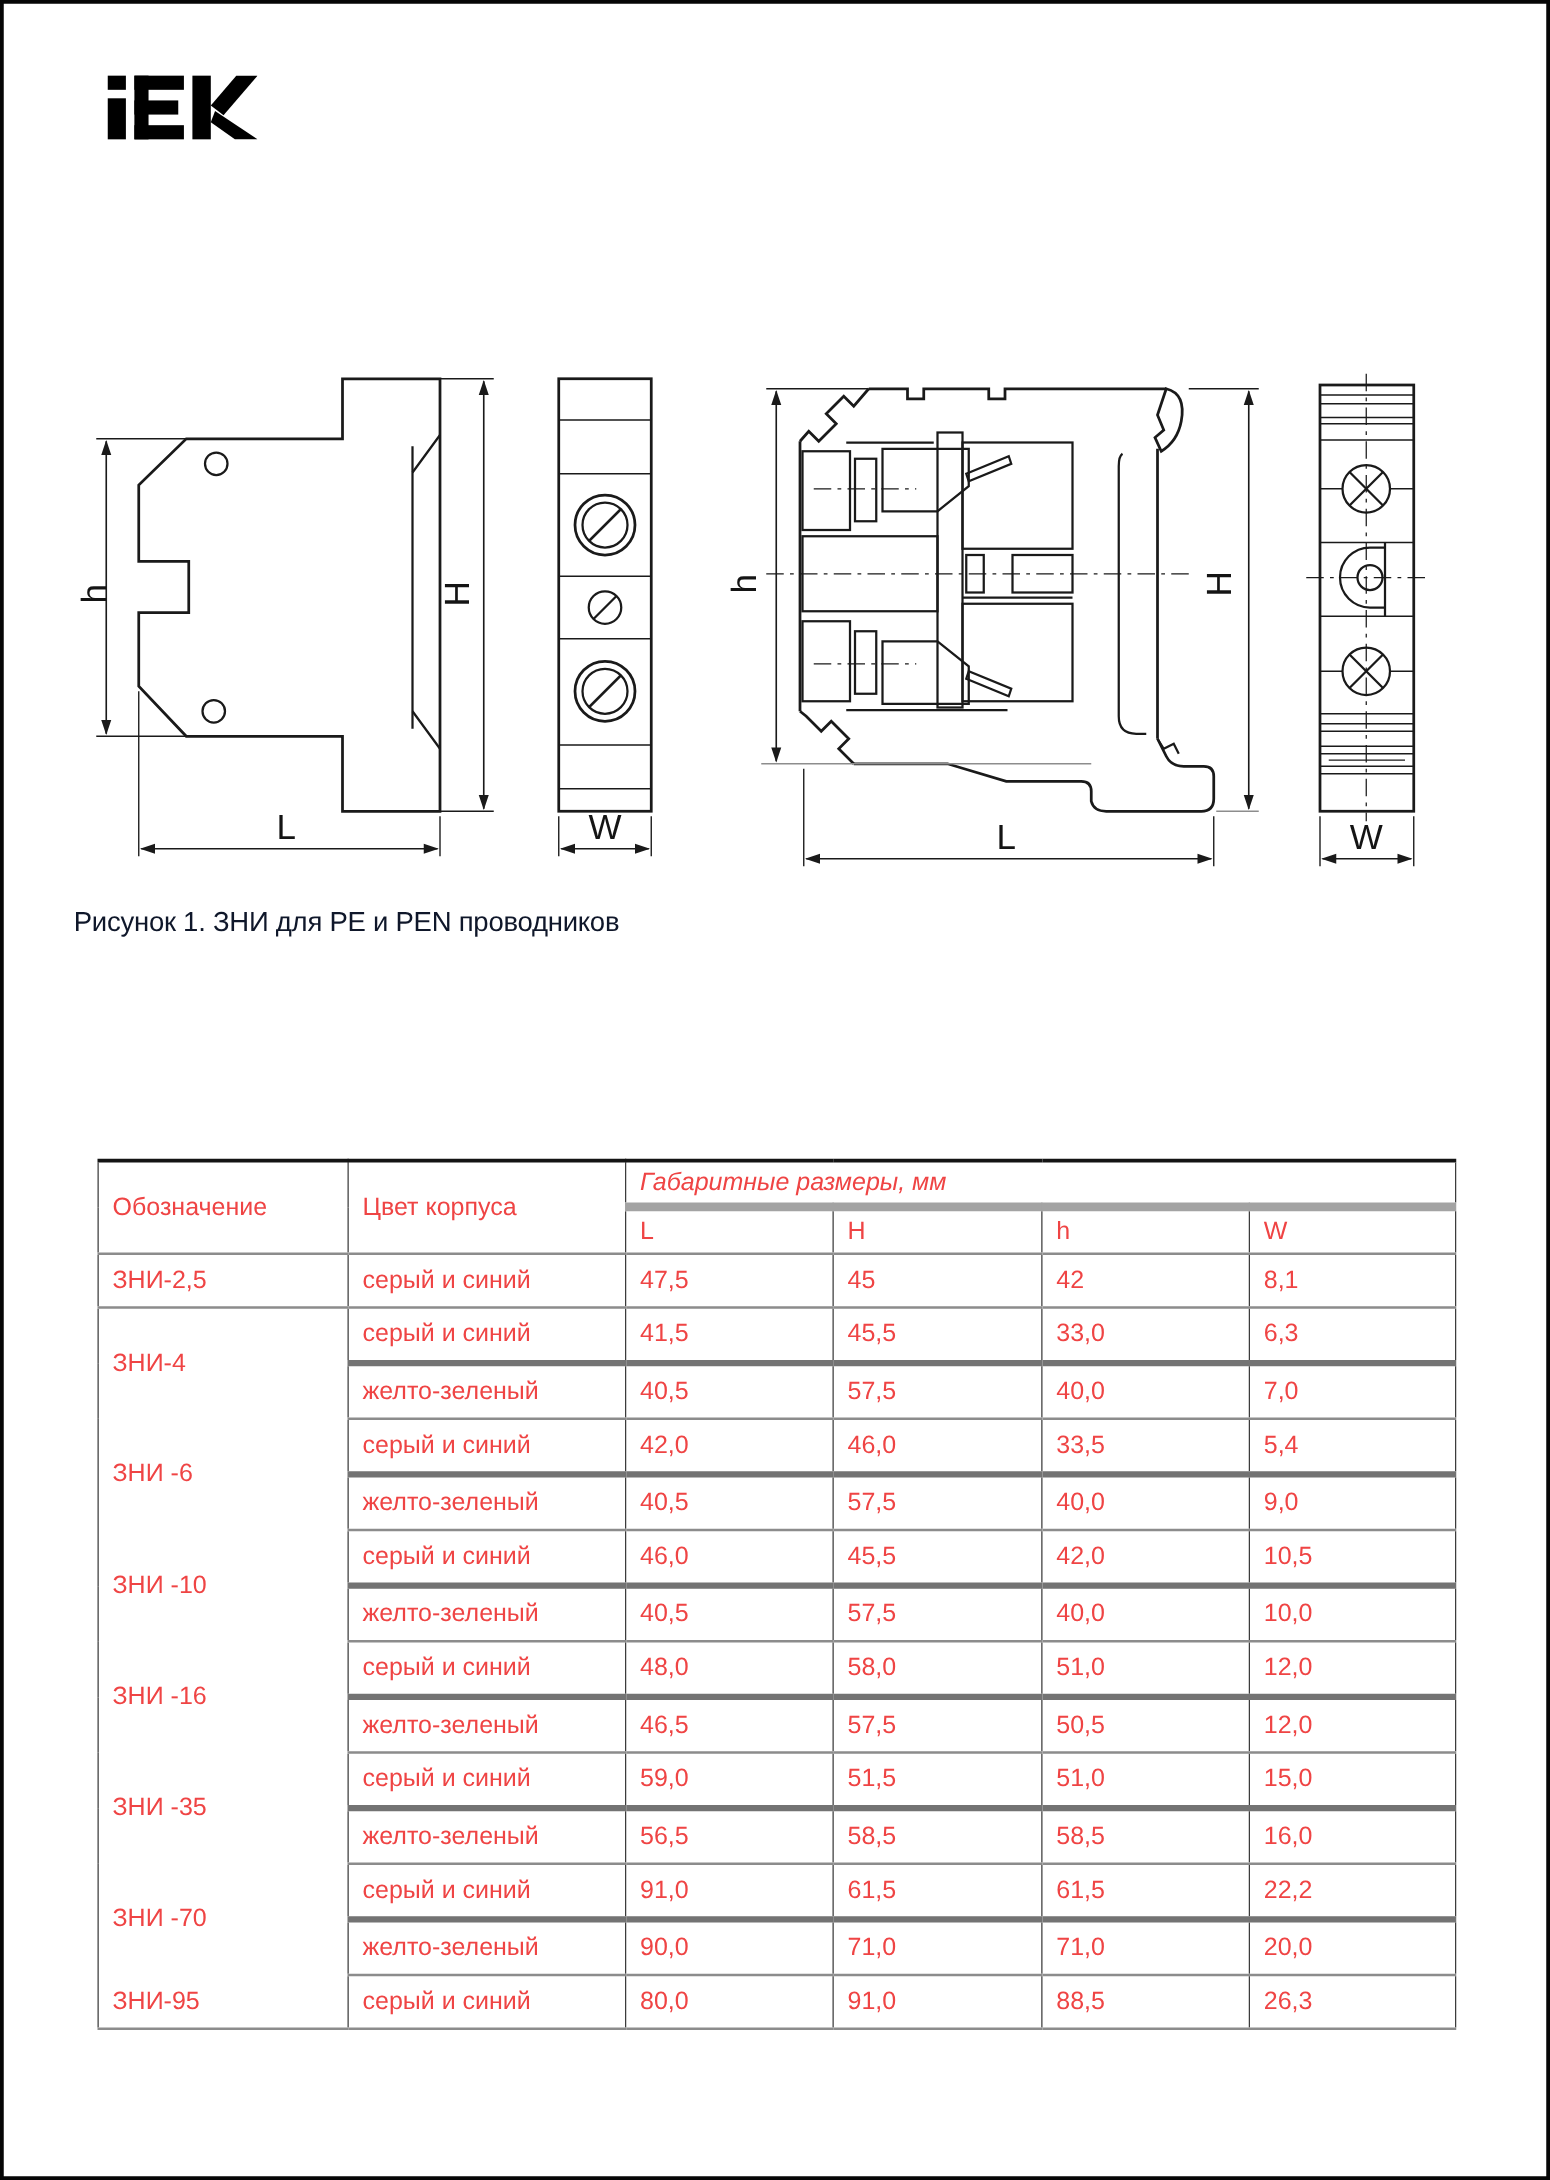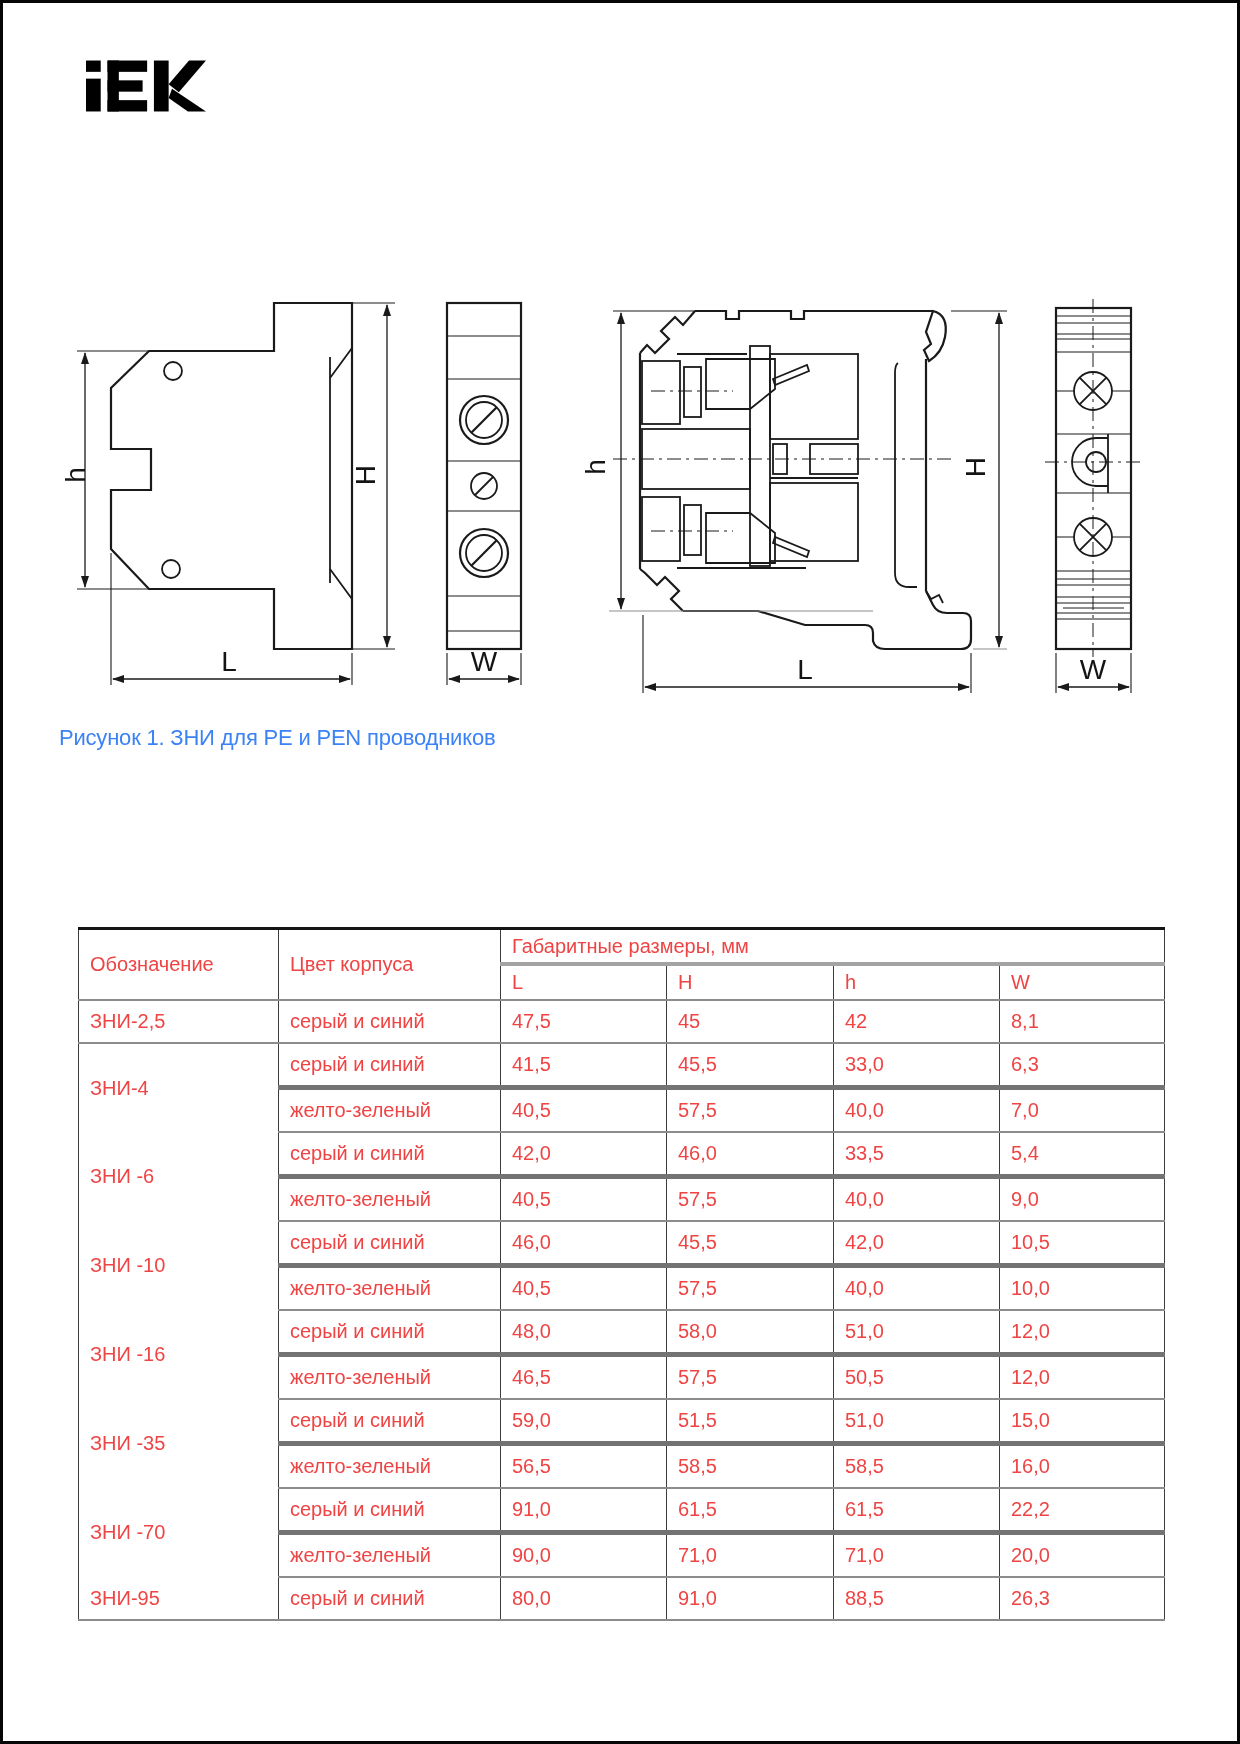--- a/index.html
+++ b/index.html
@@ -8,21 +8,21 @@
     border:3px solid #060606; box-sizing:border-box; overflow:hidden;
     font-family:"Liberation Sans", sans-serif; color:#111;
   }
   .abs{position:absolute;}
   
   #logo{left:83px; top:56px; width:120px; height:54px;}
   #logo polygon, #logo rect{fill:#000;}
   
   .fig-caption{
     position:absolute; top:722px; font-size:22px; letter-spacing:-0.2px;
-    color:#3b82f6; white-space:nowrap;
+    color:#0f172a; white-space:nowrap;
   }
   #cap1{left:56px;} #cap2{left:607px;}
   
   svg.draw{position:absolute; overflow:visible;}
   .ln{stroke:#1a1a1a; fill:none;}
   .w22{stroke-width:2.2;} .w18{stroke-width:1.8;} .w12{stroke-width:1.2;} .w10{stroke-width:1;}
   .dim{stroke:#1a1a1a; stroke-width:1.3; fill:none;}
   .ext{stroke:#1a1a1a; stroke-width:1.1; fill:none;}
   .extg{stroke:#8d8d8d; stroke-width:1.2; fill:none;}
   .cl{stroke:#1a1a1a; stroke-width:1; fill:none; stroke-dasharray:14 5 3 5;}
@@ -35,21 +35,21 @@
   }
   #dims-table th, #dims-table td{
     font-weight:normal; text-align:left; padding:0 4px 0 11px;
     border-left:1px solid #3c3c3c; border-right:1px solid #3c3c3c;
     white-space:nowrap; overflow:hidden;
   }
   #dims-table{border-top:3px solid #141414; border-bottom:2px solid #8c8c8c;}
   #dims-table thead tr.top th{height:32px;}
   #dims-table thead tr.sub th{height:33px; border-bottom:2px solid #8c8c8c;}
   #dims-table .c-des, #dims-table .c-col{border-bottom:2px solid #8c8c8c;}
-  #dims-table .c-dims{border-bottom:4px solid #a3a3a3;}
+  #dims-table .c-dims{border-bottom:7px solid #a3a3a3;font-style:italic;}
   #dims-table tbody td, #dims-table tbody th{height:41px;}
   #dims-table tbody tr.grp-end td, #dims-table tbody tr.grp-end th{border-bottom:2px solid #8c8c8c;}
   #dims-table tbody tr.sub2 td{border-top:5px solid #737373;}
 </style>
 </head>
 <body>
 
 <div class="sheet">
 
   <svg id="logo" class="abs" viewBox="0 0 212 90" role="img" aria-label="IEK">

